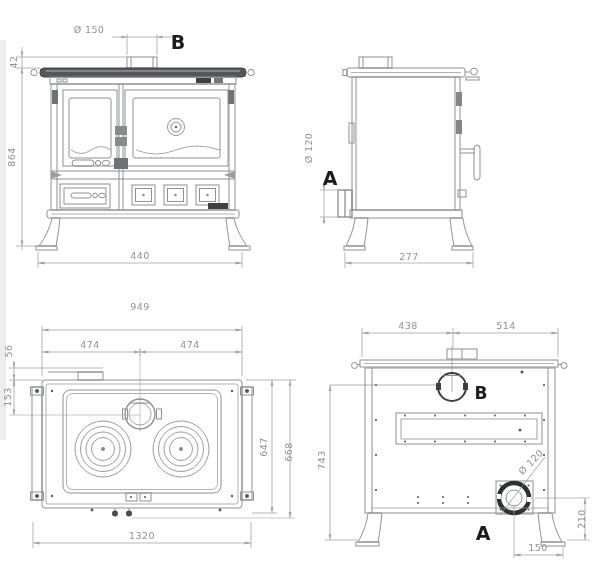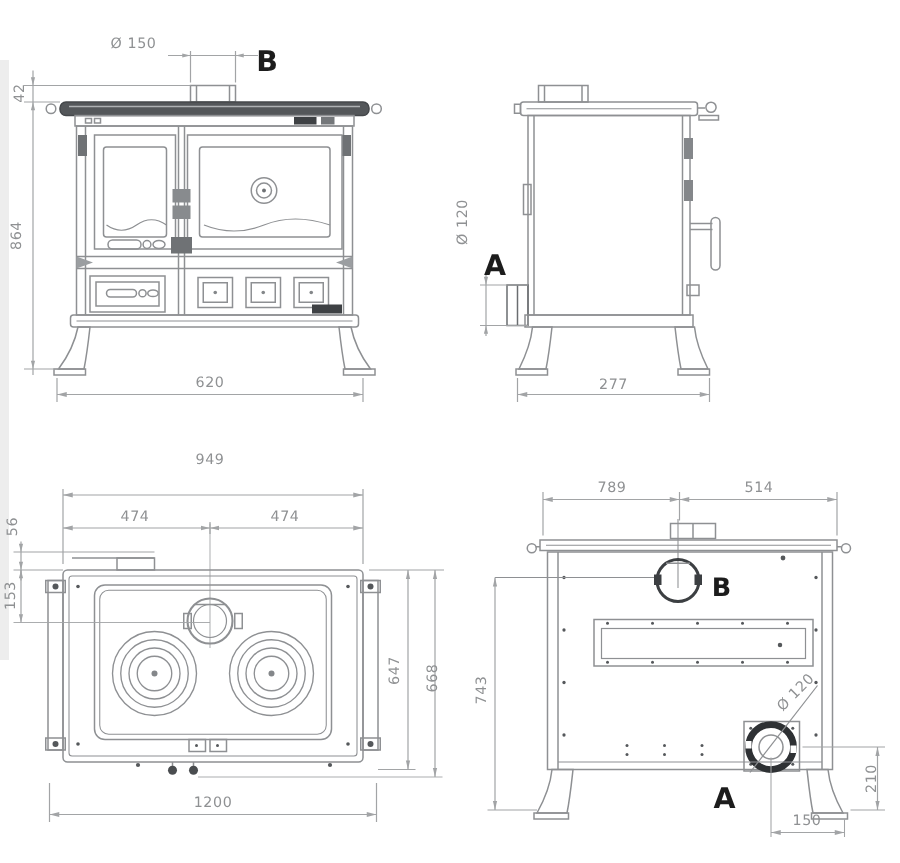--- a/index.html
+++ b/index.html
@@ -399,36 +399,36 @@
       <polygon points="514,555 520.5,553.4 520.5,556.6"></polygon>
       <polygon points="563,555 556.5,553.4 556.5,556.6"></polygon>
     </g>
   </g>
 </svg>
 
   <span class="lbl" style="left:89px;top:30px">Ø 150</span>
   <span class="lbl v" style="left:14px;top:62px">42</span>
   <span class="marker" style="left:178px;top:42px">B</span>
   <span class="lbl v" style="left:12px;top:157px">864</span>
-  <span class="lbl" style="left:140px;top:256px">620</span>
+  <span class="lbl" style="left:140px;top:256px">440</span>
 
   <span class="lbl v" style="left:309px;top:148px">Ø 120</span>
   <span class="marker" style="left:330px;top:178px">A</span>
   <span class="lbl" style="left:409px;top:257px">277</span>
 
   <span class="lbl" style="left:140px;top:307px">949</span>
   <span class="lbl" style="left:90px;top:345px">474</span>
   <span class="lbl" style="left:190px;top:345px">474</span>
   <span class="lbl v" style="left:9px;top:351px">56</span>
   <span class="lbl v" style="left:8px;top:397px">153</span>
   <span class="lbl v" style="left:264px;top:447px">647</span>
   <span class="lbl v" style="left:289px;top:452px">668</span>
-  <span class="lbl" style="left:142px;top:536px">1200</span>
-
-  <span class="lbl" style="left:408px;top:326px">789</span>
+  <span class="lbl" style="left:142px;top:536px">1320</span>
+
+  <span class="lbl" style="left:408px;top:326px">438</span>
   <span class="lbl" style="left:506px;top:326px">514</span>
   <span class="marker" style="left:481px;top:393px;font-size:17px">B</span>
   <span class="lbl v" style="left:322px;top:460px">743</span>
   <span class="lbl d45" style="left:531px;top:462px">Ø 120</span>
   <span class="marker" style="left:483px;top:533px">A</span>
   <span class="lbl v" style="left:582px;top:519px">210</span>
   <span class="lbl" style="left:538px;top:548px">150</span>
 
 </div>
 

